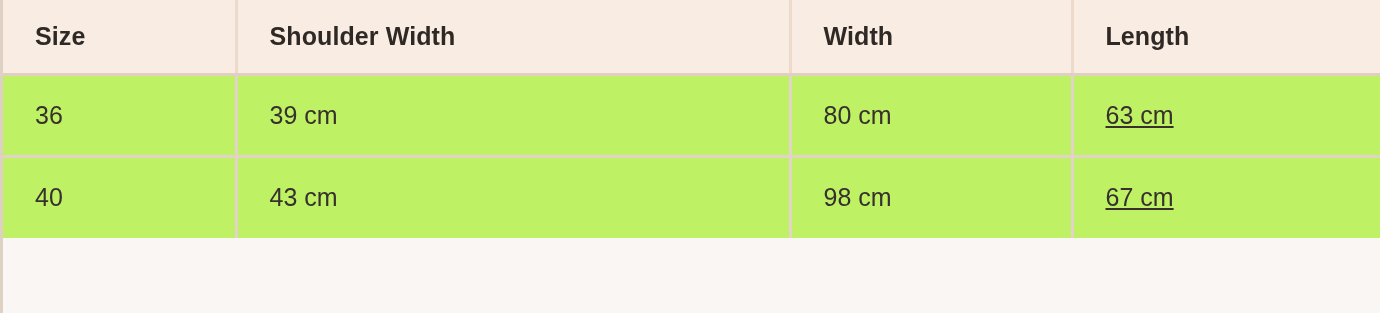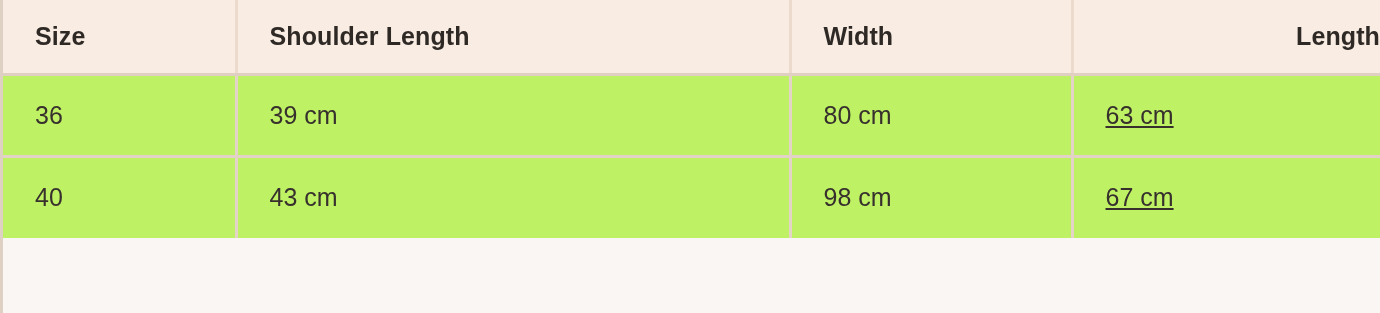--- a/index.html
+++ b/index.html
@@ -45,21 +45,21 @@
     vertical-align: middle;
     font-size: 25px;
     font-weight: bold;
     color: #2f2926;
     letter-spacing: 0.1px;
     border-right: 3px solid #ecdbcd;
     border-bottom: 3px solid #e0d0c2;
     box-sizing: border-box;
     white-space: nowrap;
   }
-  thead th.last-col { border-right: none; text-align: right; }
+  thead th.last-col { border-right: none; }
 
   tbody td {
     height: 82px;
     padding: 0 0 0 32px;
     text-align: left;
     vertical-align: middle;
     font-size: 25px;
     font-weight: normal;
     color: #37302d;
     background: #bef264;
@@ -78,21 +78,21 @@
   <table class="size-table">
     <colgroup>
       <col class="c-size">
       <col class="c-shoulder">
       <col class="c-chest">
       <col class="c-length">
     </colgroup>
     <thead>
       <tr class="header-row">
         <th>Size</th>
-        <th>Shoulder Length</th>
+        <th>Shoulder Width</th>
         <th>Width</th>
         <th class="last-col">Length</th>
       </tr>
     </thead>
     <tbody>
       <tr>
         <td>36</td>
         <td>39 cm</td>
         <td>80 cm</td>
         <td class="last-col">63 cm</td>

